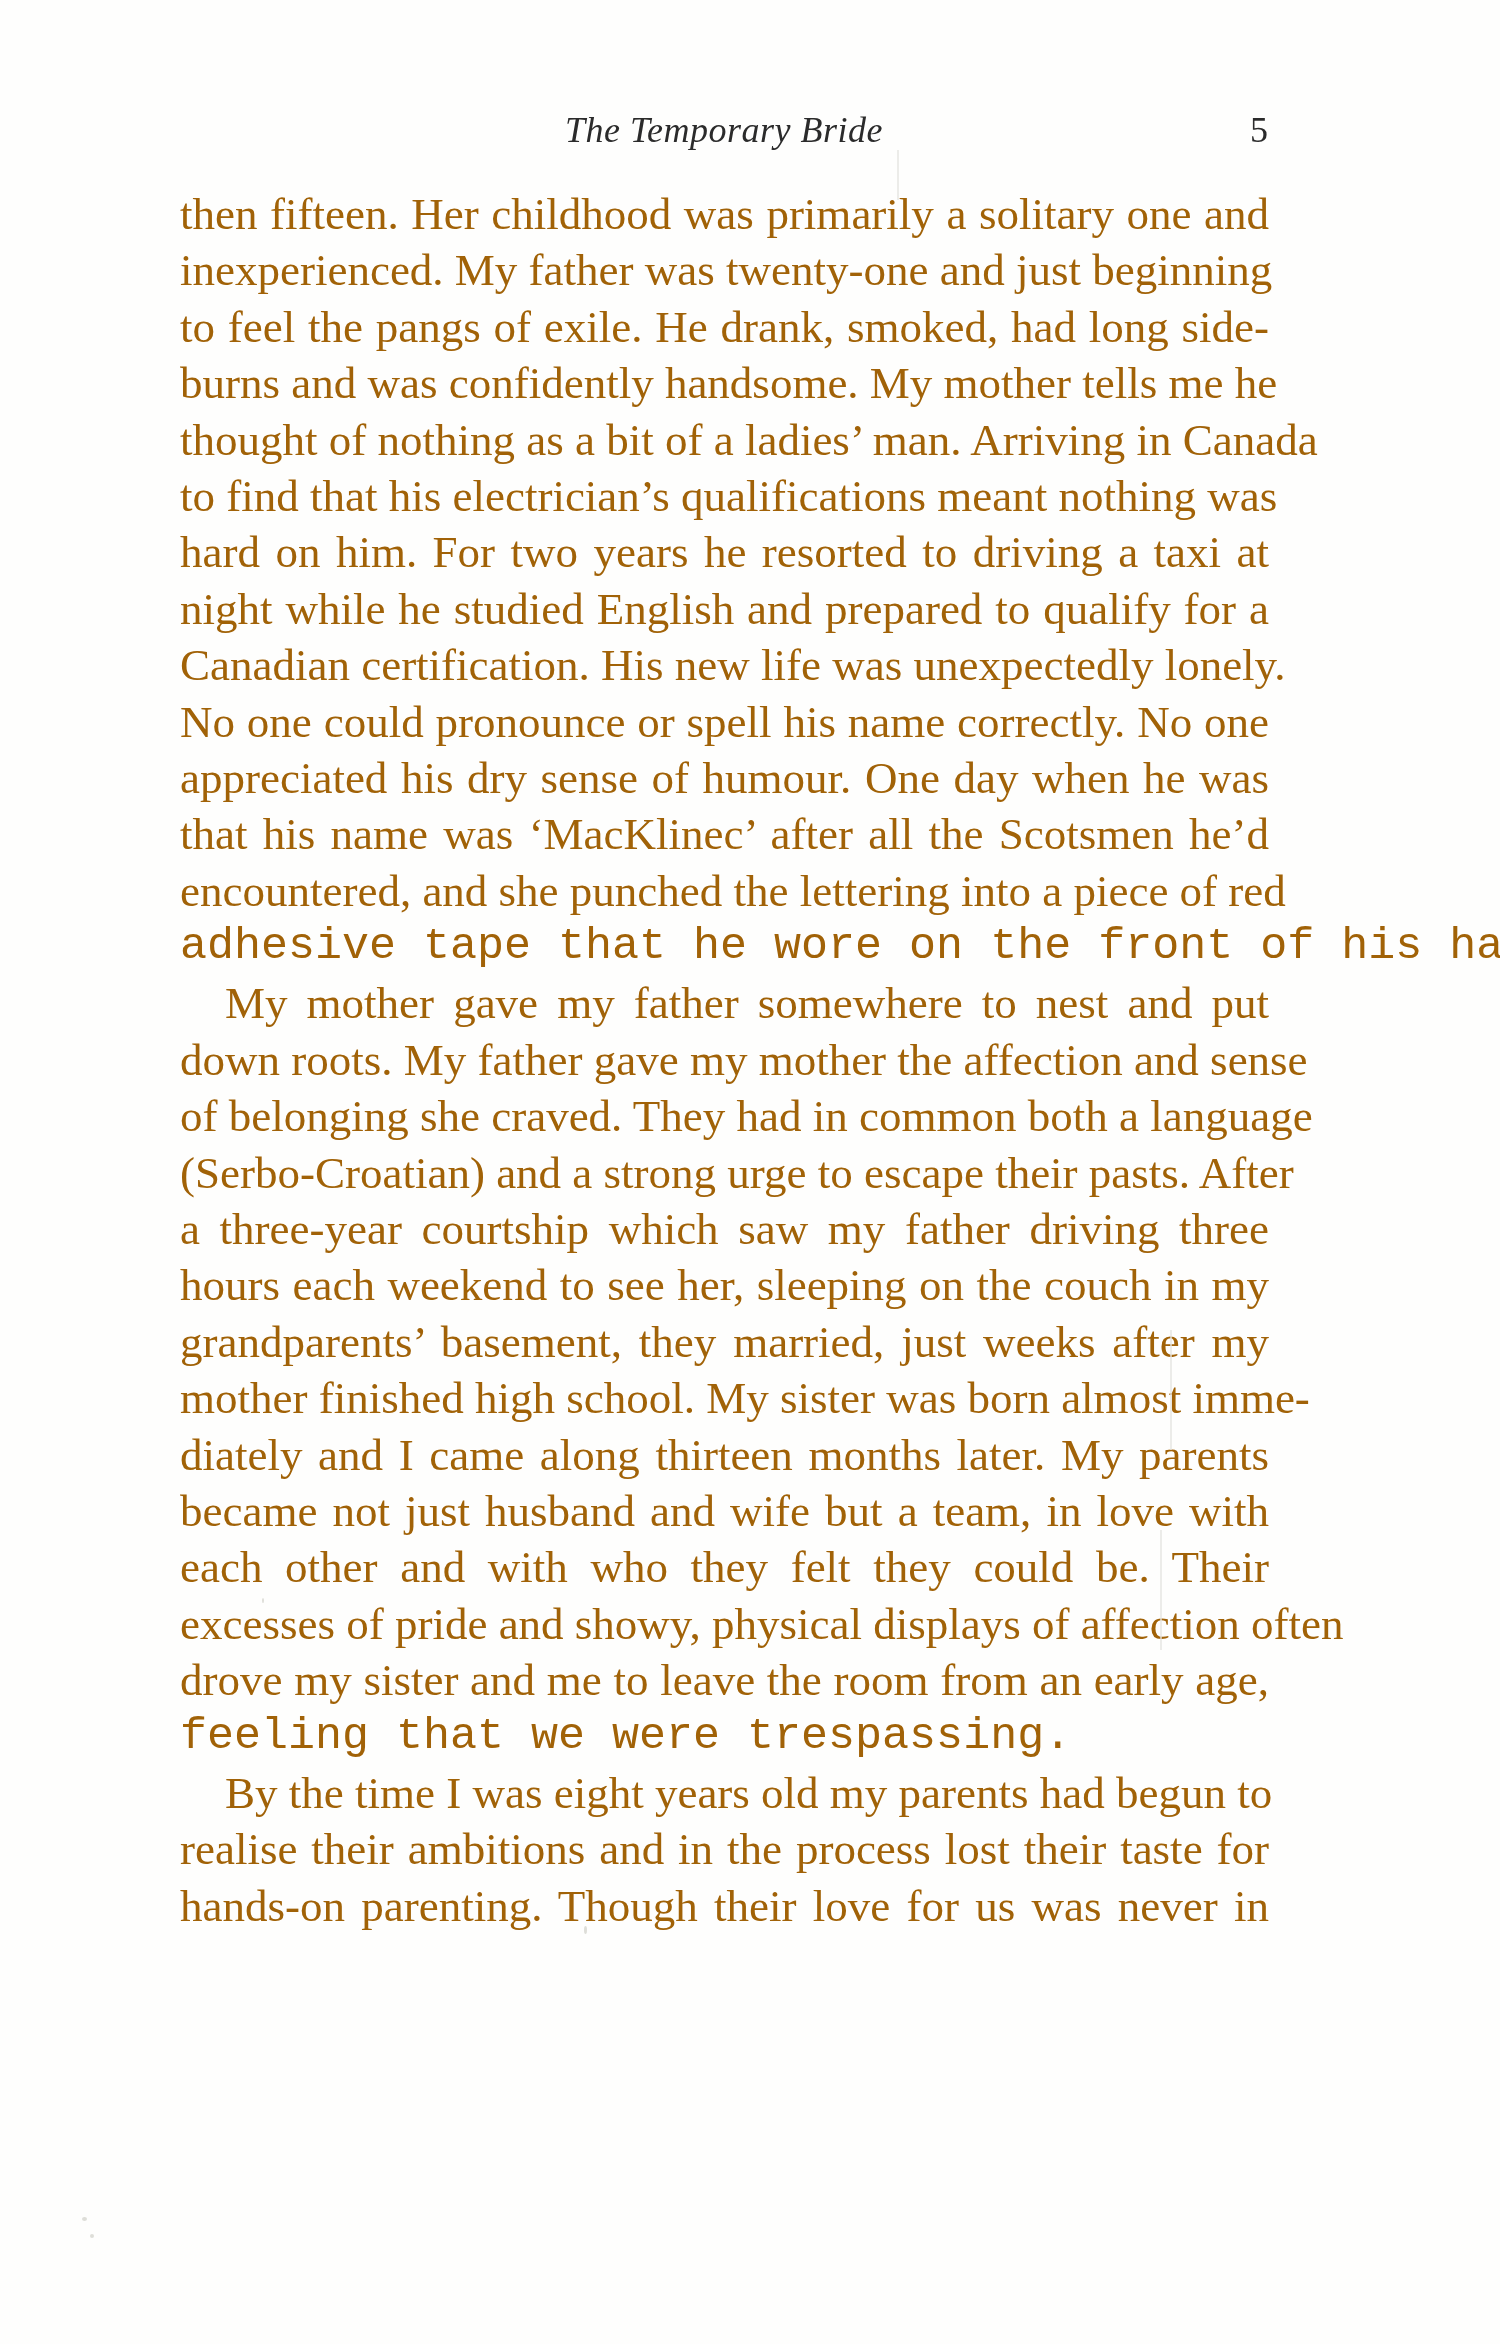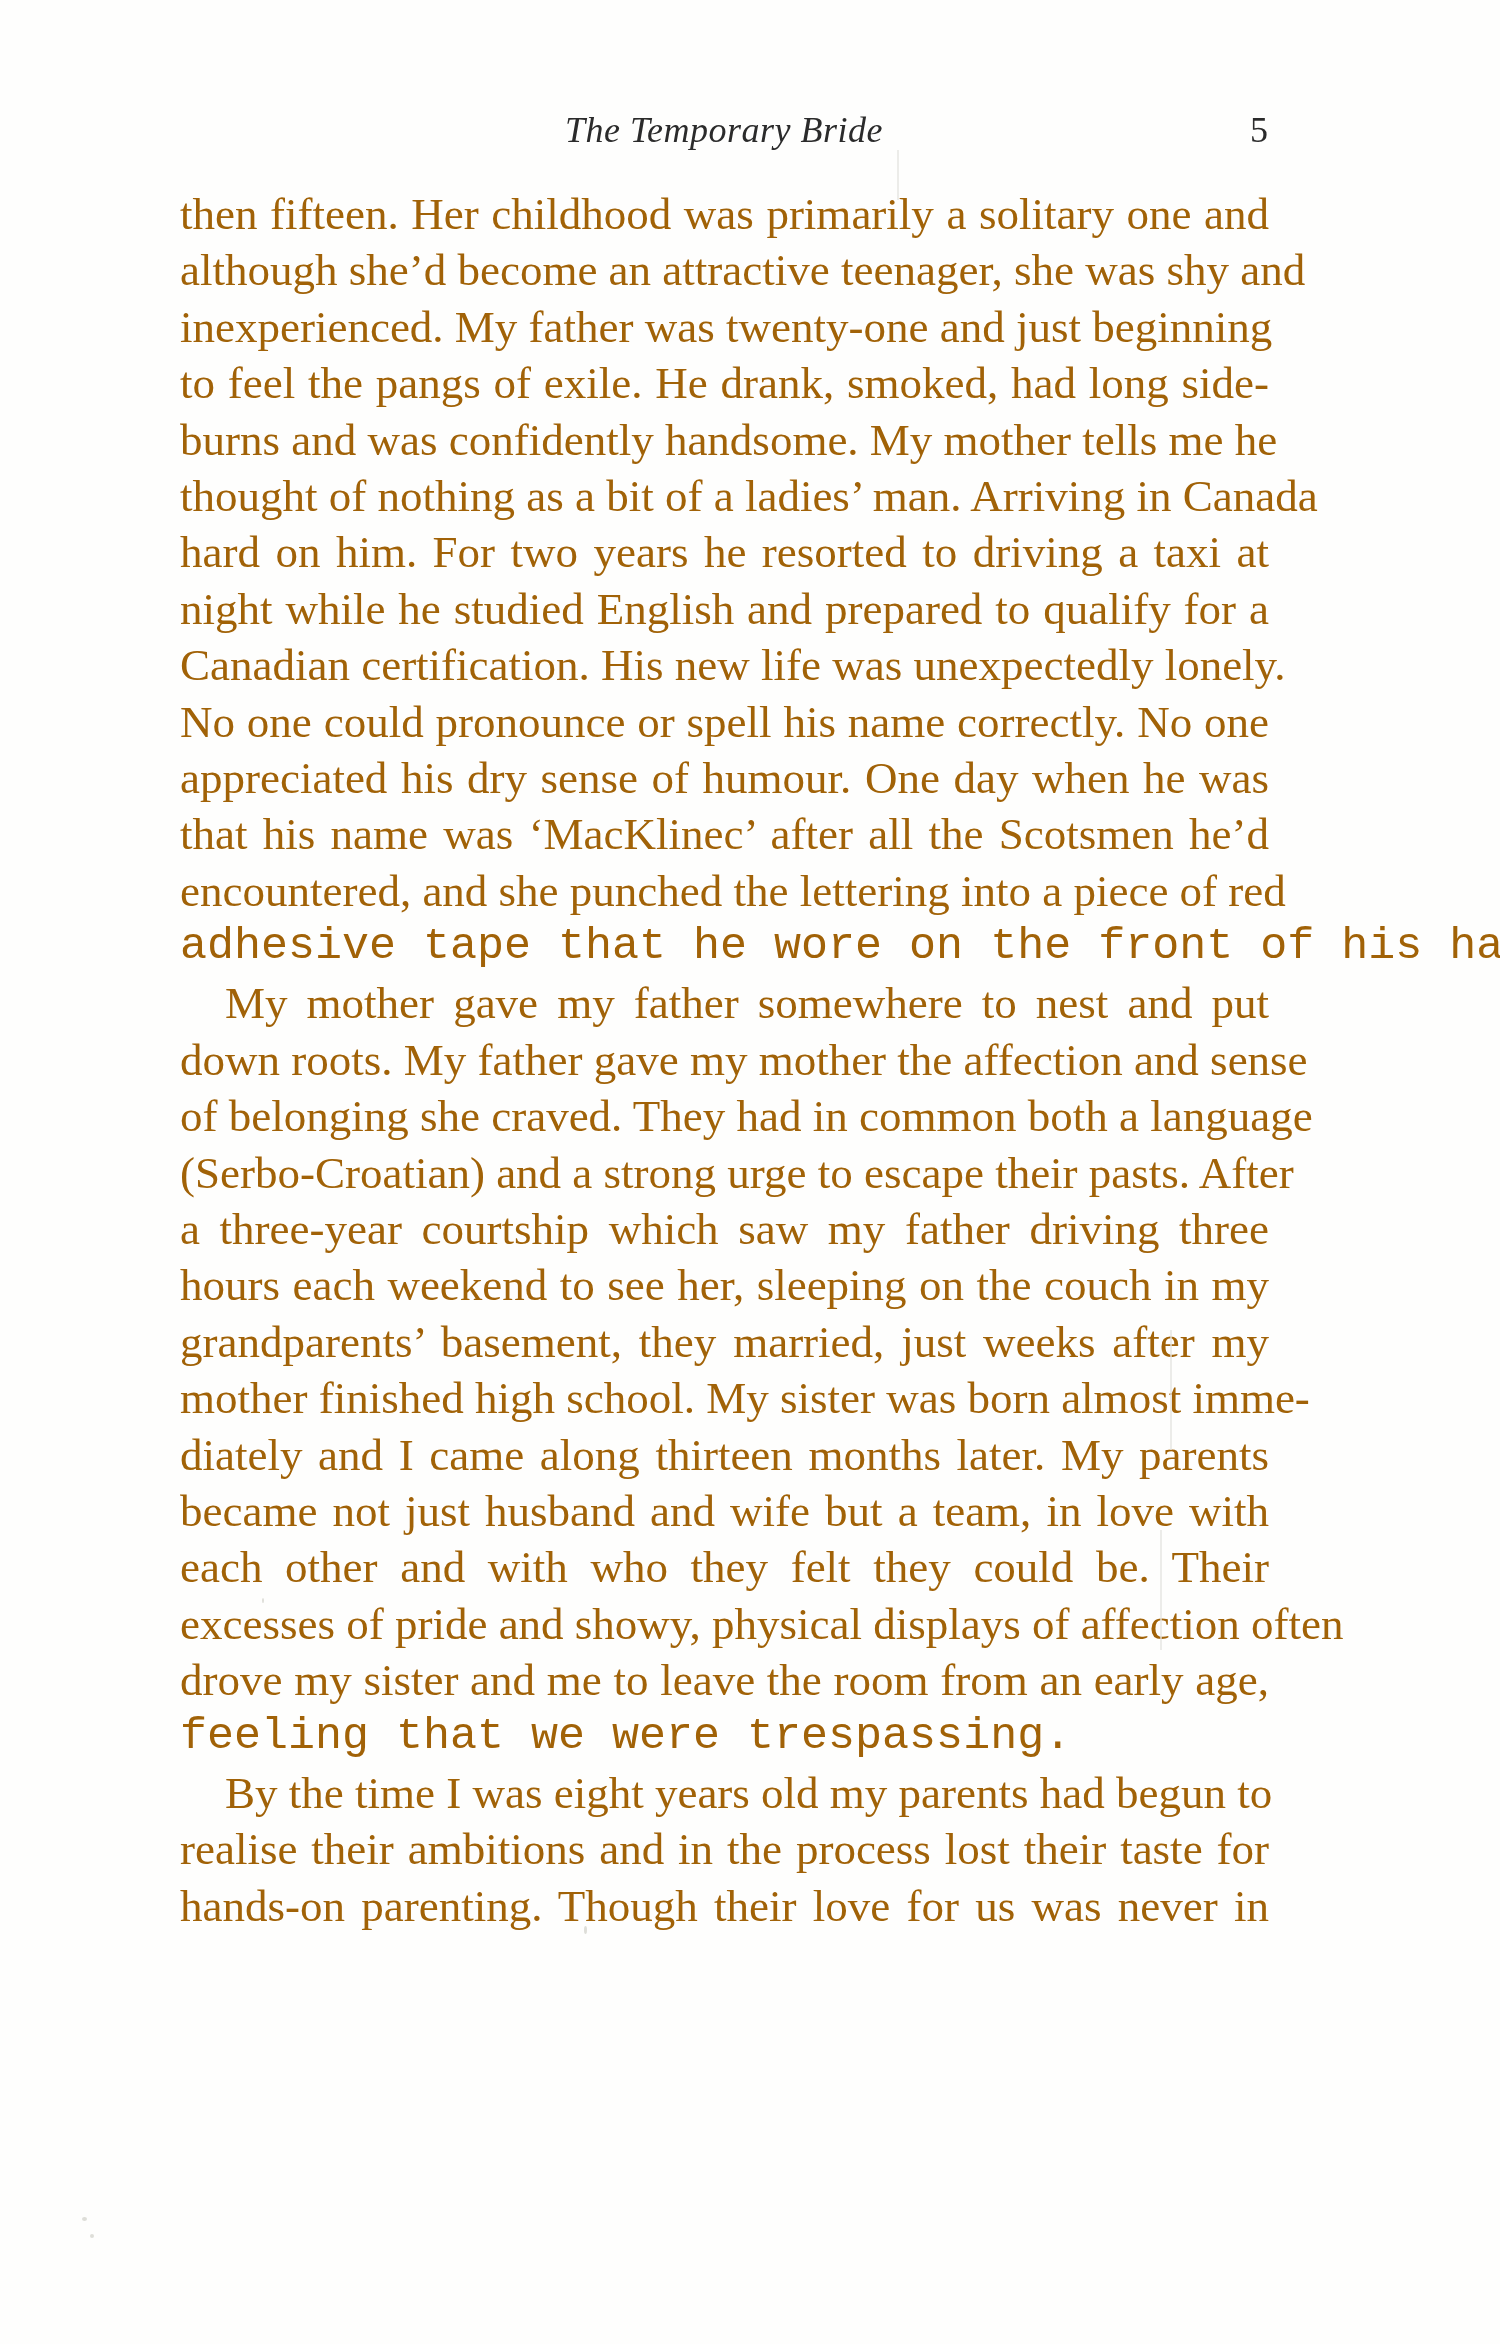--- a/index.html
+++ b/index.html
@@ -91,25 +91,25 @@
 <div class="page">
 
   <div class="running-head">
     <span class="running-title">The Temporary Bride</span>
     <span class="page-number">5</span>
   </div>
 
   <div class="body-text" id="body-text">
       <div>
         <span class="line">then fifteen. Her childhood was primarily a solitary one and</span>
-        <span class="line">although she’d become an attractive teenager, she was shy and</span>
         <span class="line">inexperienced. My father was twenty-one and just beginning</span>
         <span class="line">to feel the pangs of exile. He drank, smoked, had long side-</span>
         <span class="line">burns and was confidently handsome. My mother tells me he</span>
         <span class="line">thought of nothing as a bit of a ladies’ man. Arriving in Canada</span>
+        <span class="line">to find that his electrician’s qualifications meant nothing was</span>
         <span class="line">hard on him. For two years he resorted to driving a taxi at</span>
         <span class="line">night while he studied English and prepared to qualify for a</span>
         <span class="line">Canadian certification. His new life was unexpectedly lonely.</span>
         <span class="line">No one could pronounce or spell his name correctly. No one</span>
         <span class="line">appreciated his dry sense of humour. One day when he was</span>
         <span class="line">that his name was ‘MacKlinec’ after all the Scotsmen he’d</span>
         <span class="line">encountered, and she punched the lettering into a piece of red</span>
         <span class="line last">adhesive tape that he wore on the front of his hard hat.</span>
       </div>
       <div>

